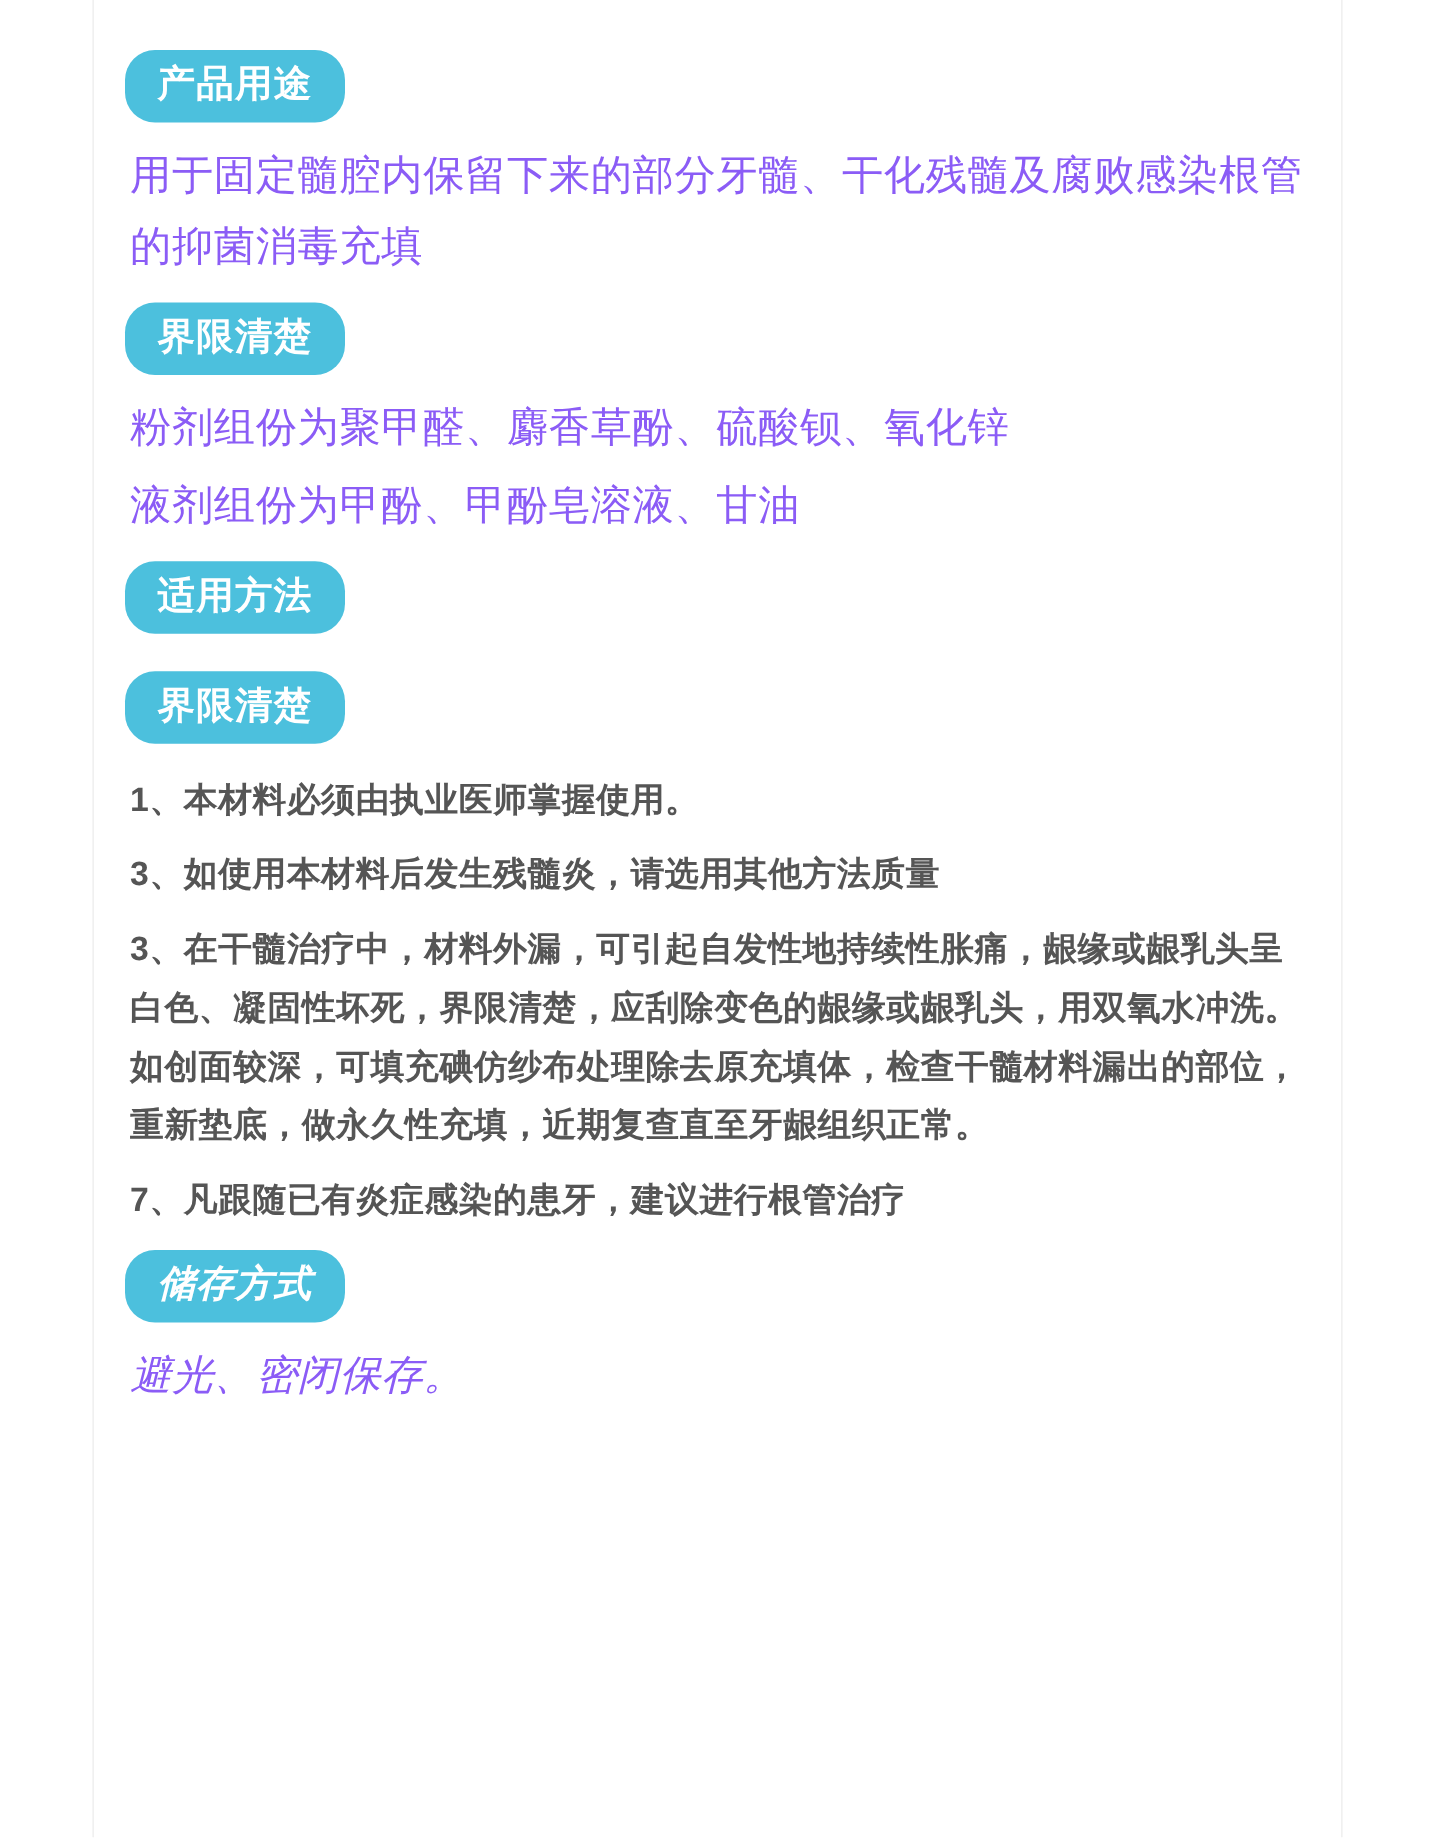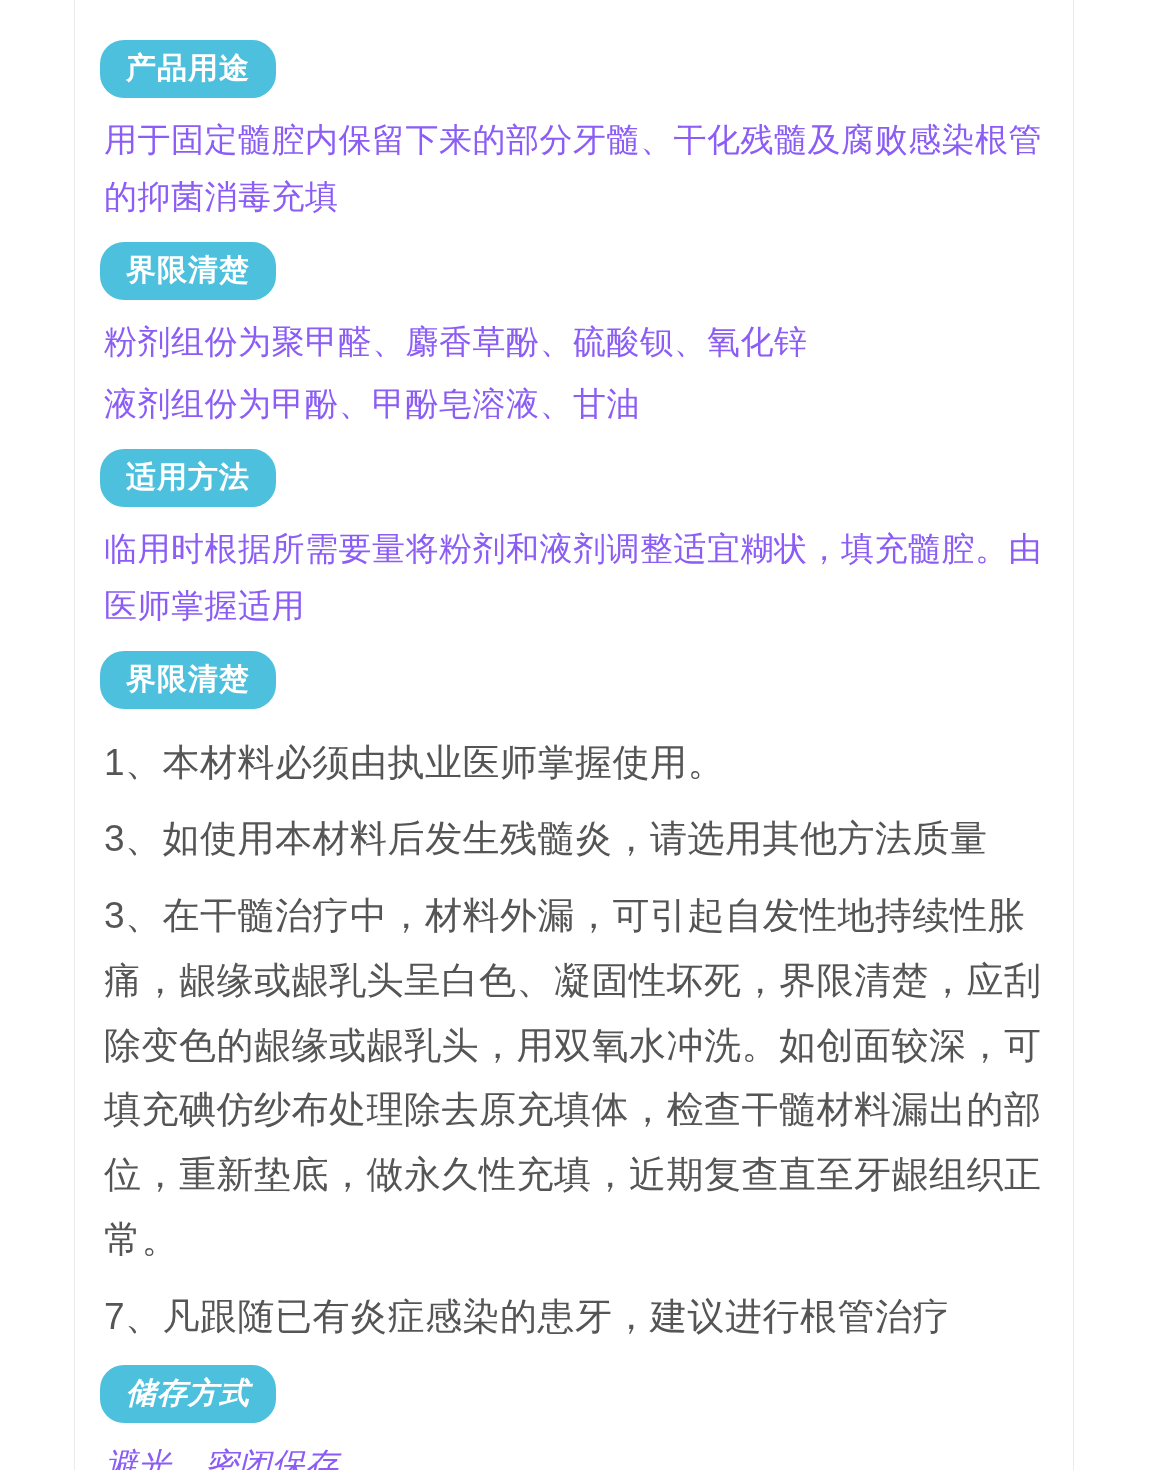--- a/index.html
+++ b/index.html
@@ -69,26 +69,27 @@
   }
   .body-text + .body-text {
     margin-top: 6px;
   }
   .notes {
     margin: 8px 0 0 26px;
     padding: 0;
     list-style: none;
   }
   .notes li {
-    font-size: 37px;
+    font-size: 27px;
     line-height: 1.75;
     color: #555555;
     max-width: 950px;
     margin-bottom: 12px;
     letter-spacing: 0.5px;
+    font-weight: bold;
   }
   .sec-usage { margin-top: 0; }
   .sec-storage { margin-top: 26px; font-style: italic; }
 </style>
 </head>
 <body>
 
 <div class="page">
 
   <div class="section sec-usage">
@@ -97,21 +98,20 @@
   </div>
 
   <div class="section sec-composition">
     <div class="tag">界限清楚</div>
     <p class="body-text">粉剂组份为聚甲醛、麝香草酚、硫酸钡、氧化锌</p>
     <p class="body-text">液剂组份为甲酚、甲酚皂溶液、甘油</p>
   </div>
 
   <div class="section sec-method">
     <div class="tag">适用方法</div>
-    <p class="body-text">临用时根据所需要量将粉剂和液剂调整适宜糊状，填充髓腔。由医师掌握适用</p>
   </div>
 
   <div class="section sec-notice">
     <div class="tag">界限清楚</div>
     <ul class="notes">
       <li>1、本材料必须由执业医师掌握使用。</li>
       <li>3、如使用本材料后发生残髓炎，请选用其他方法质量</li>
       <li>3、在干髓治疗中，材料外漏，可引起自发性地持续性胀痛，龈缘或龈乳头呈白色、凝固性坏死，界限清楚，应刮除变色的龈缘或龈乳头，用双氧水冲洗。如创面较深，可填充碘仿纱布处理除去原充填体，检查干髓材料漏出的部位，重新垫底，做永久性充填，近期复查直至牙龈组织正常。</li>
       <li>7、凡跟随已有炎症感染的患牙，建议进行根管治疗</li>
     </ul>

